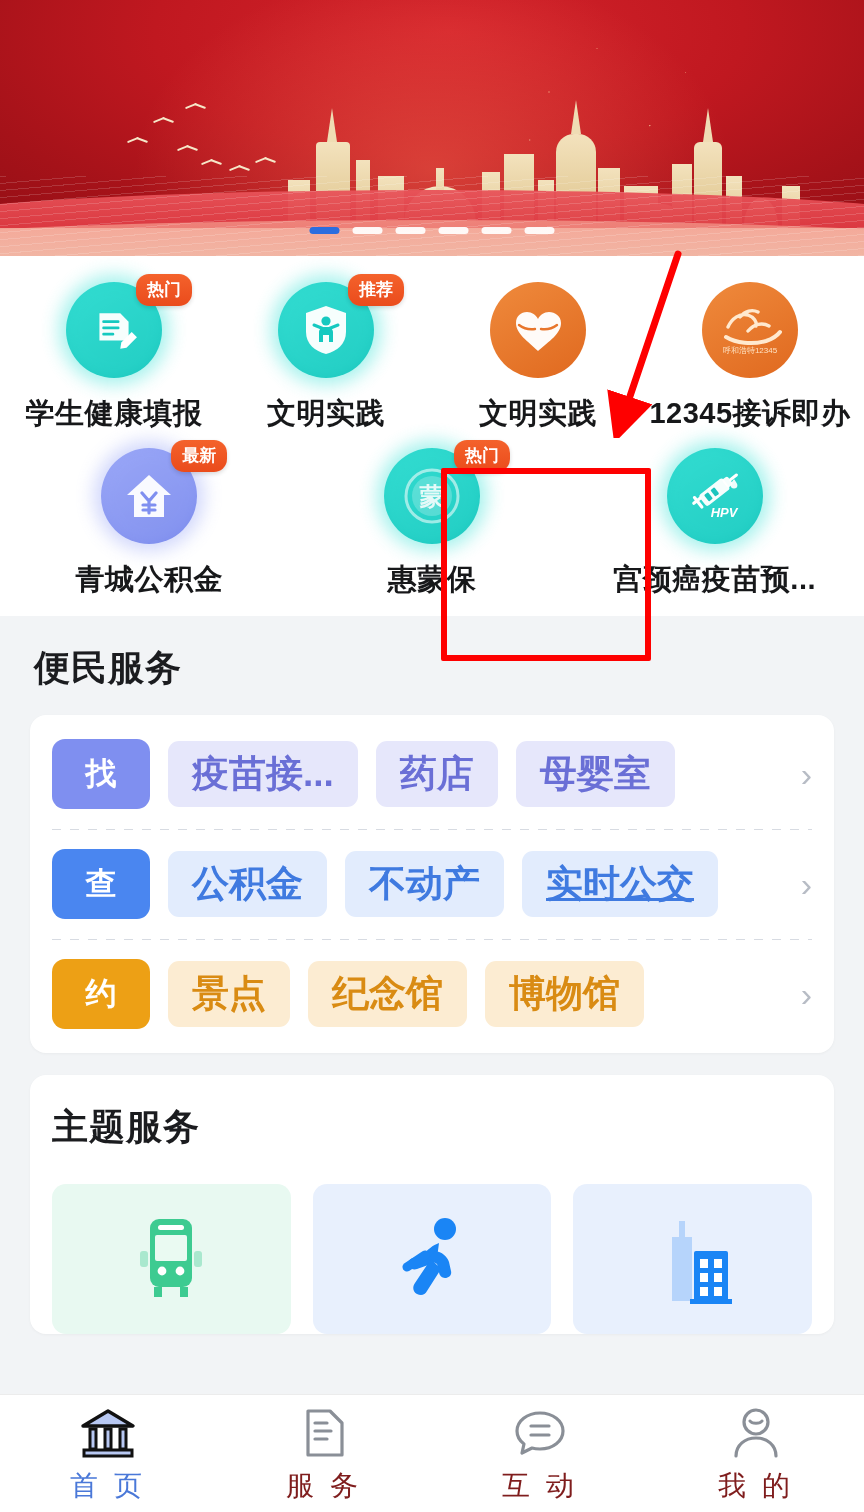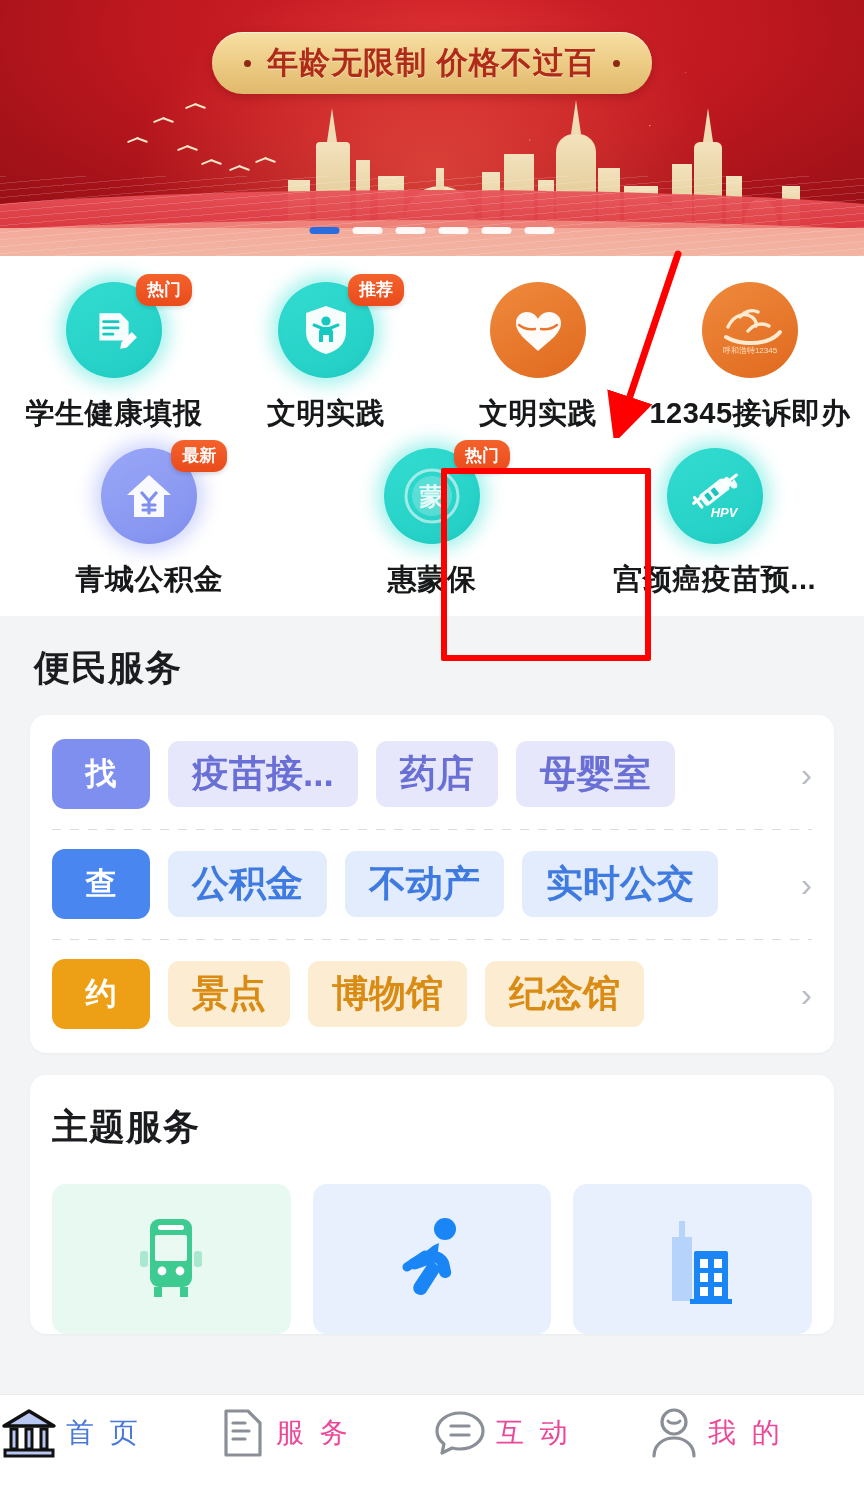--- a/index.html
+++ b/index.html
@@ -99,22 +99,22 @@
   .svc-chev{ color:#b7bcc5; font-size:34px; font-weight:300; padding-left:6px; line-height:1;}
 
   .theme-card{ margin:22px 30px 0; background:#fff; border-radius:16px; padding:28px 0 0 0; box-shadow:0 1px 3px rgba(0,0,0,.04);}
   .theme-card .sec-title{ padding-left:22px; }
   .theme-tiles{ display:flex; gap:22px; padding:32px 22px 0; }
   .ttile{ flex:1; height:150px; border-radius:14px; display:flex; align-items:center; justify-content:center; overflow:hidden;}
 
   
   .tabbar{ position:absolute; left:0; bottom:0; width:864px; height:118px; background:#fff;
            border-top:1px solid #ececec; display:flex; align-items:flex-start; padding-top:12px;}
-  .tab{ flex:1; display:flex; flex-direction:row; align-items:center; gap:8px;}
-  .tab .tlabel{ font-size:28px; letter-spacing:4px; color:#ec4899;}
+  .tab{ flex:1; display:flex; flex-direction:column; align-items:center; gap:8px;}
+  .tab .tlabel{ font-size:28px; letter-spacing:4px; color:#7f1d1d;}
   .tab.active .tlabel{ color:#4a78d8; }
 
   
   .ann-rect{ position:absolute; border:6px solid #fe0000; border-radius:2px; pointer-events:none; z-index:40;}
   .ann-arrow{ position:absolute; z-index:40; pointer-events:none;}
 </style>
 </head>
 <body>
 
 <div id="app">
@@ -155,25 +155,20 @@
       <div class="bld" style="left:726px; width:16px; height:62px;"></div>
       <div class="dome" style="left:744px; width:34px; height:40px;"></div>
       <div class="bld" style="left:782px; width:18px; height:52px;"></div>
     </div>
 
     <div class="wave wave1"></div>
     <div class="wave wave2"></div>
     <div class="wave wave3"></div>
     <div class="wavelines"></div>
 
-    <div class="badge-pill">
-      <span class="dot"></span>
-      <span class="txt">年龄无限制 价格不过百</span>
-      <span class="dot"></span>
-    </div>
 
     <div class="pager">
       <i class="on"></i>
       <i></i>
       <i></i>
       <i></i>
       <i></i>
       <i></i>
     </div>
   </div>
@@ -294,31 +289,31 @@
         <div class="svc-tag" style="background:#e6e7fb;color:#6a6fd6;">母婴室</div>
       </div>
       <div class="svc-chev">›</div>
     </div>
 
     <div class="svc-row">
       <div class="svc-key" style="background:#4a86f0;">查</div>
       <div class="svc-tags">
         <div class="svc-tag" style="background:#e2ecfd;color:#3f7ae0;">公积金</div>
         <div class="svc-tag" style="background:#e2ecfd;color:#3f7ae0;">不动产</div>
-        <div class="svc-tag" style="background:#e2ecfd;color:#3f7ae0;">实时公交</div>
+        <div class="svc-tag" style="background:#e2ecfd;color:#3f7ae0;text-decoration:underline;">实时公交</div>
       </div>
       <div class="svc-chev">›</div>
     </div>
 
     <div class="svc-row">
       <div class="svc-key" style="background:#eda015;">约</div>
       <div class="svc-tags">
         <div class="svc-tag" style="background:#fcecd2;color:#d98b13;">景点</div>
+        <div class="svc-tag" style="background:#fcecd2;color:#d98b13;">纪念馆</div>
         <div class="svc-tag" style="background:#fcecd2;color:#d98b13;">博物馆</div>
-        <div class="svc-tag" style="background:#fcecd2;color:#d98b13;">纪念馆</div>
       </div>
       <div class="svc-chev">›</div>
     </div>
   </div>
 
   <div class="theme-card">
     <div class="sec-title">主题服务</div>
     <div class="theme-tiles">
 
       <div class="ttile" style="background:#e8f9f1;">

